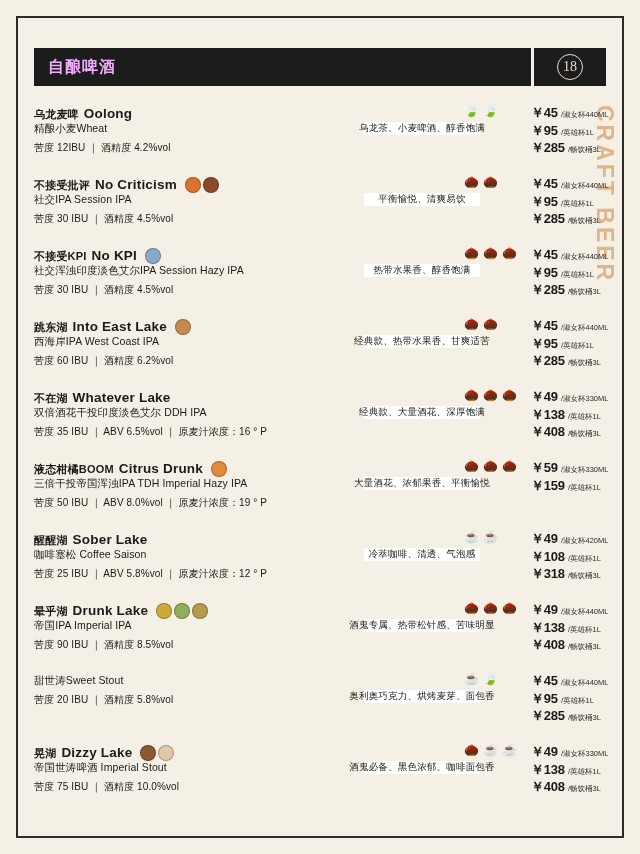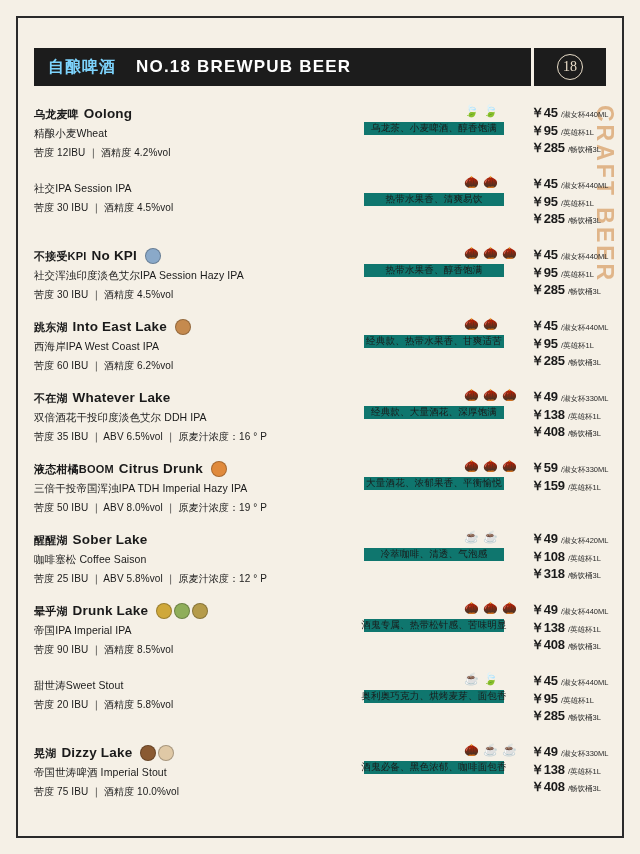--- a/index.html
+++ b/index.html
@@ -43,21 +43,21 @@
   }
   .header-bar {
     background: #1c1c1c;
     flex: 1;
     display: flex;
     align-items: center;
     padding-left: 14px;
     gap: 20px;
   }
   .header-cn {
-    color: #7dd3fc;
+    color: #f0abfc;
     font-size: 16px;
     font-weight: bold;
     letter-spacing: 1px;
   }
   .header-en {
     color: #ffffff;
     font-size: 17px;
     font-weight: bold;
     letter-spacing: 1.2px;
   }
@@ -129,38 +129,37 @@
   }
   .badge {
     width: 14px;
     height: 14px;
     border-radius: 50%;
     display: inline-block;
     border: 1px solid rgba(0,0,0,0.25);
   }
   .beer-style {
     font-size: 10.5px;
-    margin-top: 5px;
     color: #1a1a1a;
     letter-spacing: 0.1px;
   }
   .beer-specs {
     font-size: 10px;
     margin-top: 5px;
     color: #1a1a1a;
     letter-spacing: 0.1px;
   }
   
   .notes {
     position: absolute;
     left: 330px;
     top: 22px;
-    width: 140px;
+    width: 116px;
     height: 13px;
-    background: #0f766e;
+    background: #ffffff;
     display: flex;
     align-items: center;
     justify-content: center;
   }
   .notes span {
     font-size: 9.5px;
     color: #1a1a1a;
     white-space: nowrap;
     letter-spacing: 0.2px;
   }
@@ -204,21 +203,20 @@
 </style>
 </head>
 <body>
 
 <div class="page">
   <div class="border-frame"></div>
 
   <div class="header">
     <div class="header-bar">
       <span class="header-cn">自酿啤酒</span>
-      <span class="header-en">NO.18 BREWPUB BEER</span>
     </div>
     <div class="header-logo-box">
       <span class="logo-circle">18</span>
     </div>
   </div>
 
   <div class="side-text">CRAFT BEER</div>
 
   <div class="list" id="beer-list">
       <div class="beer">
@@ -247,25 +245,33 @@
             <span class="price-unit">/英雄杯1L</span>
           </div>
           <div class="price-row">
             <span class="price-amt">￥285</span>
             <span class="price-unit">/畅饮桶3L</span>
           </div>
         </div>
       </div>
       <div class="beer">
         <div class="beer-left">
+          <div class="beer-title">
+            <span class="name-cn">不接受批评</span>
+            <span class="name-en">No Criticism</span>
+            <span class="badges">
+              <span class="badge" style="background: rgb(217, 115, 47);"></span>
+              <span class="badge" style="background: rgb(138, 75, 42);"></span>
+            </span>
+          </div>
           <div class="beer-style">社交IPA Session IPA</div>
           <div class="beer-specs">苦度 30 IBU ｜ 酒精度 4.5%vol</div>
         </div>
         <div class="notes">
-          <span>热带水果香、清爽易饮</span>
+          <span>平衡愉悦、清爽易饮</span>
         </div>
         <div class="notes-icons">
           <span>🌰</span>
           <span>🌰</span>
         </div>
         <div class="prices">
           <div class="price-row">
             <span class="price-amt">￥45</span>
             <span class="price-unit">/淑女杯440ML</span>
           </div>

